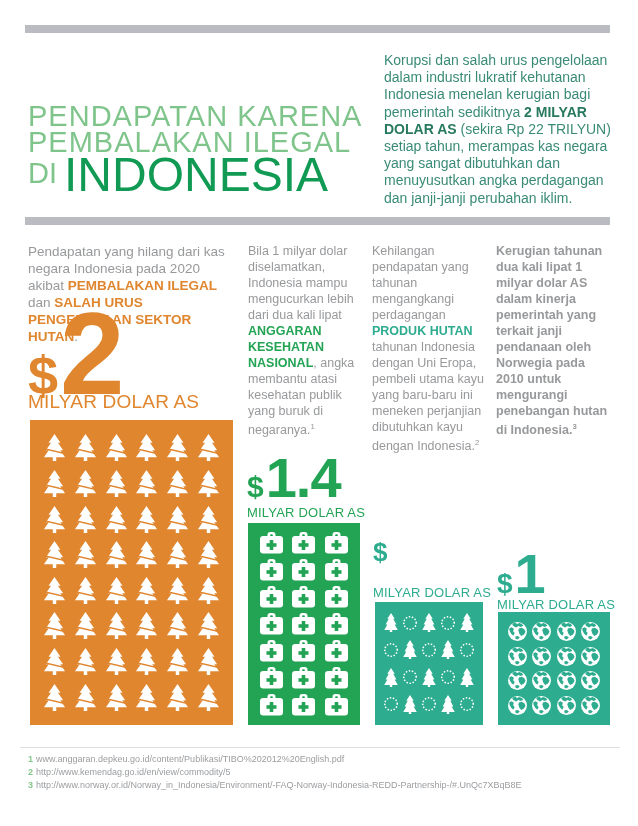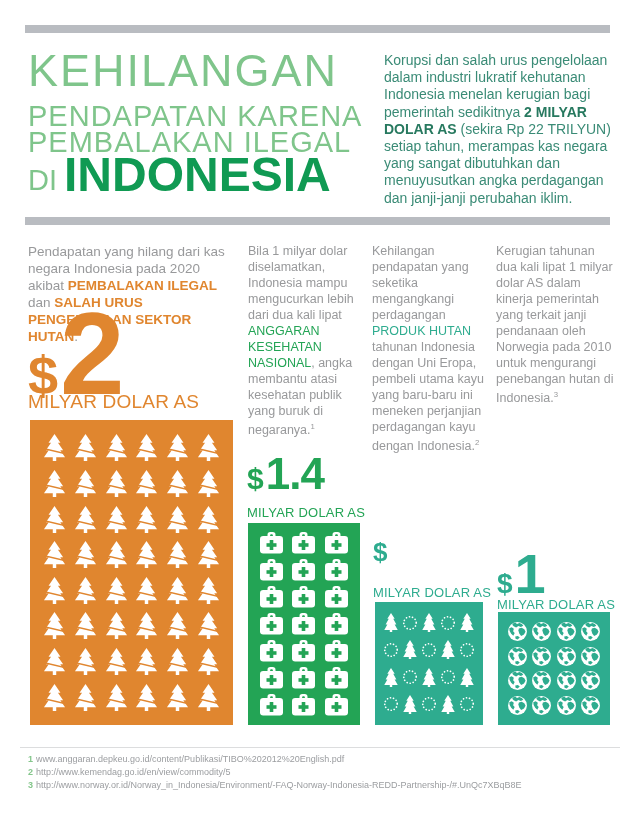--- a/index.html
+++ b/index.html
@@ -10,45 +10,45 @@
   
   .bar{background:var(--bar-gray);height:8px;width:585px;left:25px;}
   .bar.top{top:25px;}
   .bar.mid{top:217px;}
 
   
   .t-line{color:var(--light-green);font-weight:400;letter-spacing:1px;line-height:1;}
   .t1{left:28px;top:48px;font-size:45px;letter-spacing:2px;}
   .t2{left:28px;top:102px;font-size:29px;}
   .t3{left:28px;top:128px;font-size:29px;}
-  .t4{left:28px;top:152px;display:flex;align-items:flex-end;gap:7px;}
+  .t4{left:28px;top:152px;display:flex;align-items:center;gap:7px;}
   .t4 .di{color:var(--light-green);font-size:29px;line-height:1;padding-bottom:3px;}
-  .t4 .main{color:var(--dark-green);font-size:48px;font-weight:700;line-height:0.95;letter-spacing:0px;}
+  .t4 .main{color:var(--dark-green);font-size:48px;font-weight:400;line-height:0.95;letter-spacing:0px;}
 
   
   .intro{left:384px;top:52px;width:240px;font-size:14px;line-height:17.2px;
          color:var(--body-teal);font-weight:400;}
   .seg-b{font-weight:700;color:var(--bold-teal);}
 
   
   .col{font-size:12.5px;line-height:16px;color:var(--gray-text);top:243px;}
   .col1{left:28px;width:209px;font-size:13.5px;line-height:17px;}
   .col2{left:248px;width:114px;}
   .col3{left:372px;width:112px;}
-  .col4{left:496px;width:118px;}
+  .col4{left:496px;width:118px;font-weight:bold;}
   .seg-orange{font-weight:700;color:var(--orange);}
-  .seg-green{font-weight:400;color:var(--green);margin-top:12px;}
-  .seg-teal{font-weight:400;color:var(--teal);text-align:right;}
+  .seg-green{font-weight:700;color:var(--green);margin-top:12px;}
+  .seg-teal{font-weight:700;color:var(--teal);text-align:right;}
   .col sup,.intro sup{font-size:62%;}
 
   
   .amount{display:flex;align-items:baseline;font-weight:700;line-height:0.8;}
   .amount .cur{margin-right:2px;}
   .a0{left:28px;top:308px;}  .a0 .cur{font-size:54px;} .a0 .num{font-size:116px;letter-spacing:-2px;}
-  .a1{left:247px;top:456px;} .a1 .cur{font-size:30px;} .a1 .num{font-size:44px;letter-spacing:-1px;}
+  .a1{left:247px;top:456px;} .a1 .cur{font-size:30px;} .a1 .num{font-size:56px;letter-spacing:-1px;}
   .a2{left:373px;top:542px;} .a2 .cur{font-size:26px;} .a2 .num{font-size:52px;letter-spacing:-1px;}
   .a3{left:497px;top:552px;} .a3 .cur{font-size:28px;} .a3 .num{font-size:56px;letter-spacing:-1px;}
   .unit{font-weight:400;letter-spacing:0.2px;line-height:1;}
   .u0{left:28px;top:392px;font-size:19px;}
   .u1{left:247px;top:506px;font-size:13px;}
   .u2{left:373px;top:586px;font-size:13px;}
   .u3{left:497px;top:598px;font-size:13px;}
 
   
   .block{display:grid;place-items:center;}
@@ -68,35 +68,34 @@
   .src-line{white-space:nowrap;}
   .src-num{color:var(--footer-green);font-weight:700;margin-right:3px;}
 </style>
 </head>
 <body>
 
 <div id="canvas">
 
   <div class="abs bar top"></div>
 
-  <div class="abs t-line t1">KEHILANGAN</div>
   <div class="abs t-line t2">PENDAPATAN KARENA</div>
   <div class="abs t-line t3">PEMBALAKAN ILEGAL</div>
   <div class="abs t4">
     <span class="di">DI</span>
     <span class="main">INDONESIA</span>
   </div>
 
   <div class="abs intro"><span>Korupsi dan salah urus pengelolaan dalam industri lukratif kehutanan Indonesia menelan kerugian bagi pemerintah sedikitnya </span><span class="seg-b">2 MILYAR DOLAR AS</span><span> (sekira Rp 22 TRILYUN) setiap tahun,  merampas kas negara yang sangat dibutuhkan dan menuyusutkan angka perdagangan dan janji-janji perubahan iklim.</span></div>
 
   <div class="abs bar mid"></div>
 
   <div class="abs col col1"><span>Pendapatan yang hilang dari kas negara Indonesia pada 2020 akibat </span><span class="seg-orange">PEMBALAKAN ILEGAL</span><span> dan </span><span class="seg-orange">SALAH URUS PENGELOLAAN SEKTOR HUTAN</span><span>.</span></div>
   <div class="abs col col2"><span>Bila 1 milyar dolar diselamatkan, Indonesia mampu mengucurkan lebih dari dua kali lipat </span><span class="seg-green">ANGGARAN KESEHATAN NASIONAL</span><span>, angka membantu atasi kesehatan publik yang buruk di negaranya.</span><sup>1</sup></div>
-  <div class="abs col col3"><span>Kehilangan pendapatan yang seketika mengangkangi perdagangan </span><span class="seg-teal">PRODUK HUTAN</span><span> tahunan Indonesia dengan Uni Eropa, pembeli utama kayu yang baru-baru ini meneken perjanjian perdagangan kayu dengan Indonesia.</span><sup>2</sup></div>
+  <div class="abs col col3"><span>Kehilangan pendapatan yang tahunan mengangkangi perdagangan </span><span class="seg-teal">PRODUK HUTAN</span><span> tahunan Indonesia dengan Uni Eropa, pembeli utama kayu yang baru-baru ini meneken perjanjian dibutuhkan kayu dengan Indonesia.</span><sup>2</sup></div>
   <div class="abs col col4"><span>Kerugian tahunan dua kali lipat 1 milyar dolar AS dalam kinerja pemerintah yang terkait janji pendanaan oleh Norwegia pada 2010 untuk mengurangi penebangan hutan di Indonesia.</span><sup>3</sup></div>
 
   <div class="abs amount a0" style="color: rgb(224, 134, 47);">
     <span class="cur">$</span>
     <span class="num">2</span>
   </div>
   <div class="abs unit u0" style="color: rgb(224, 134, 47);">MILYAR DOLAR AS</div>
   <div class="abs block b0" style="background: rgb(224, 134, 47); color: rgb(224, 134, 47); grid-template-columns: repeat(6, 1fr);">
       <svg class="ic-pine" viewBox="0 0 24 28" xmlns="http://www.w3.org/2000/svg">
       <path fill="#ffffff" d="M12 0 L18.2 9 L15.6 9 L21 16.8 L18 16.8 L23 24.3 L13.8 24.3 L13.8 28 L10.2 28 L10.2 24.3 L1 24.3 L6 16.8 L3 16.8 L8.4 9 L5.8 9 Z"></path>

